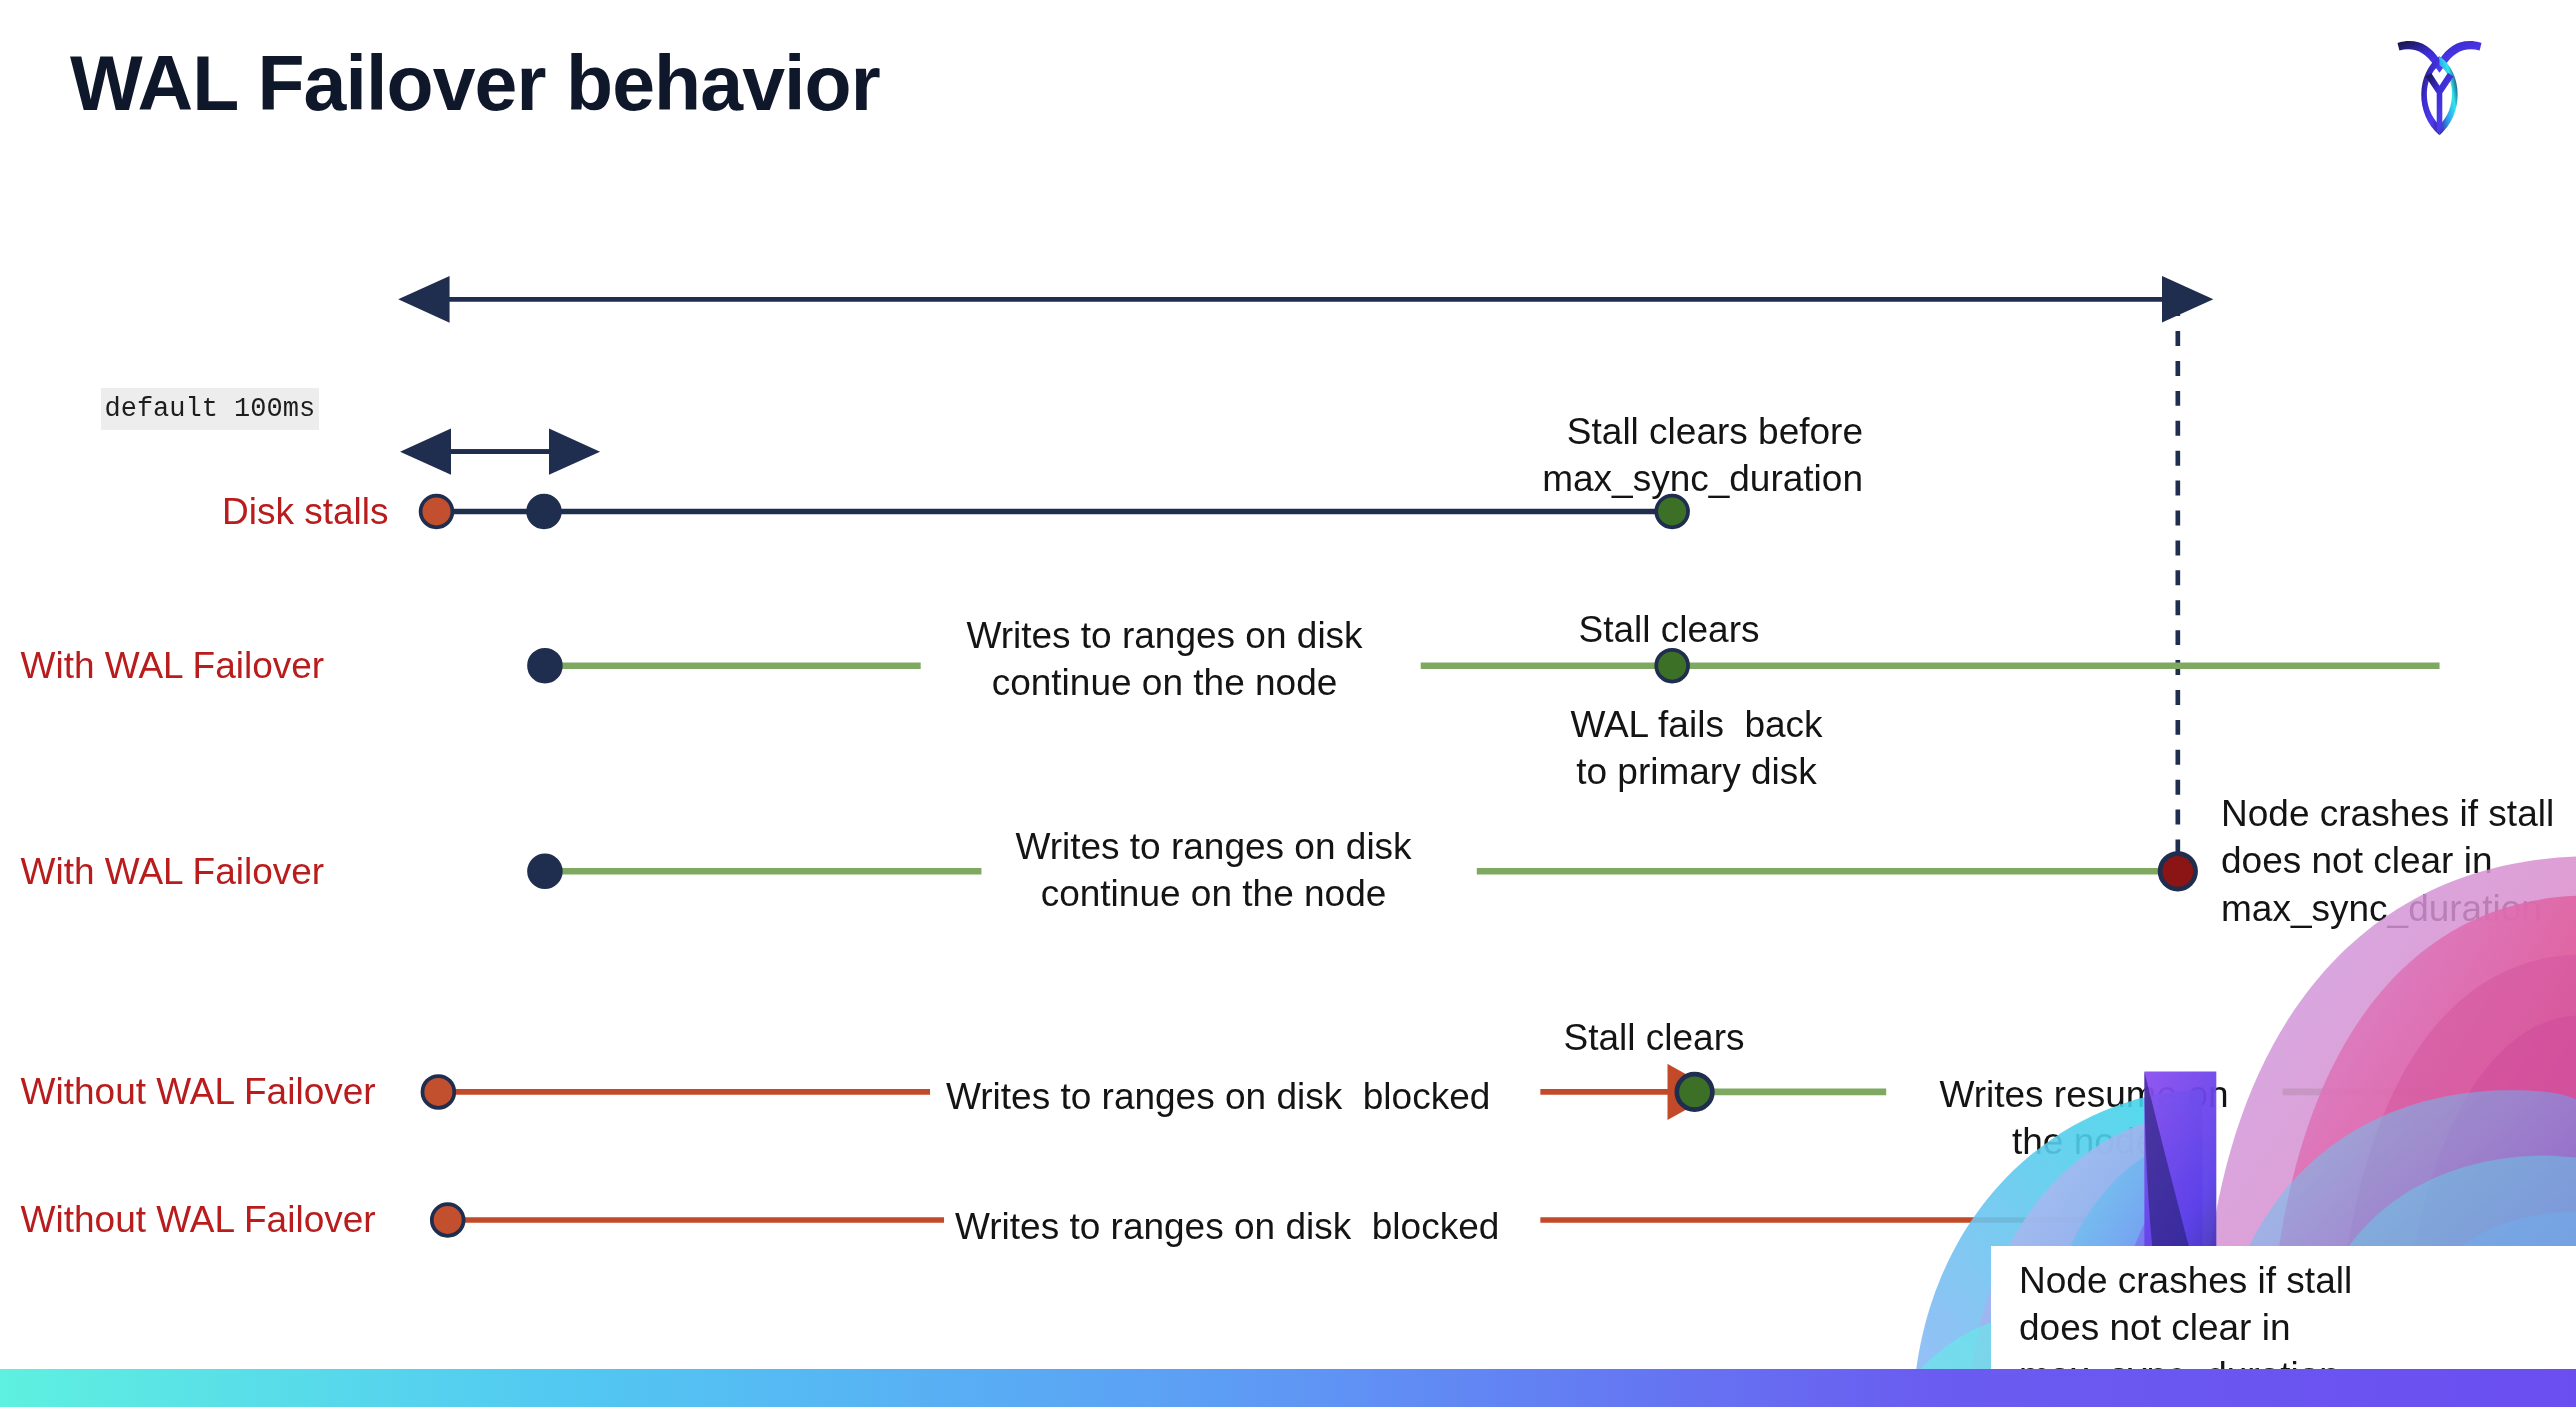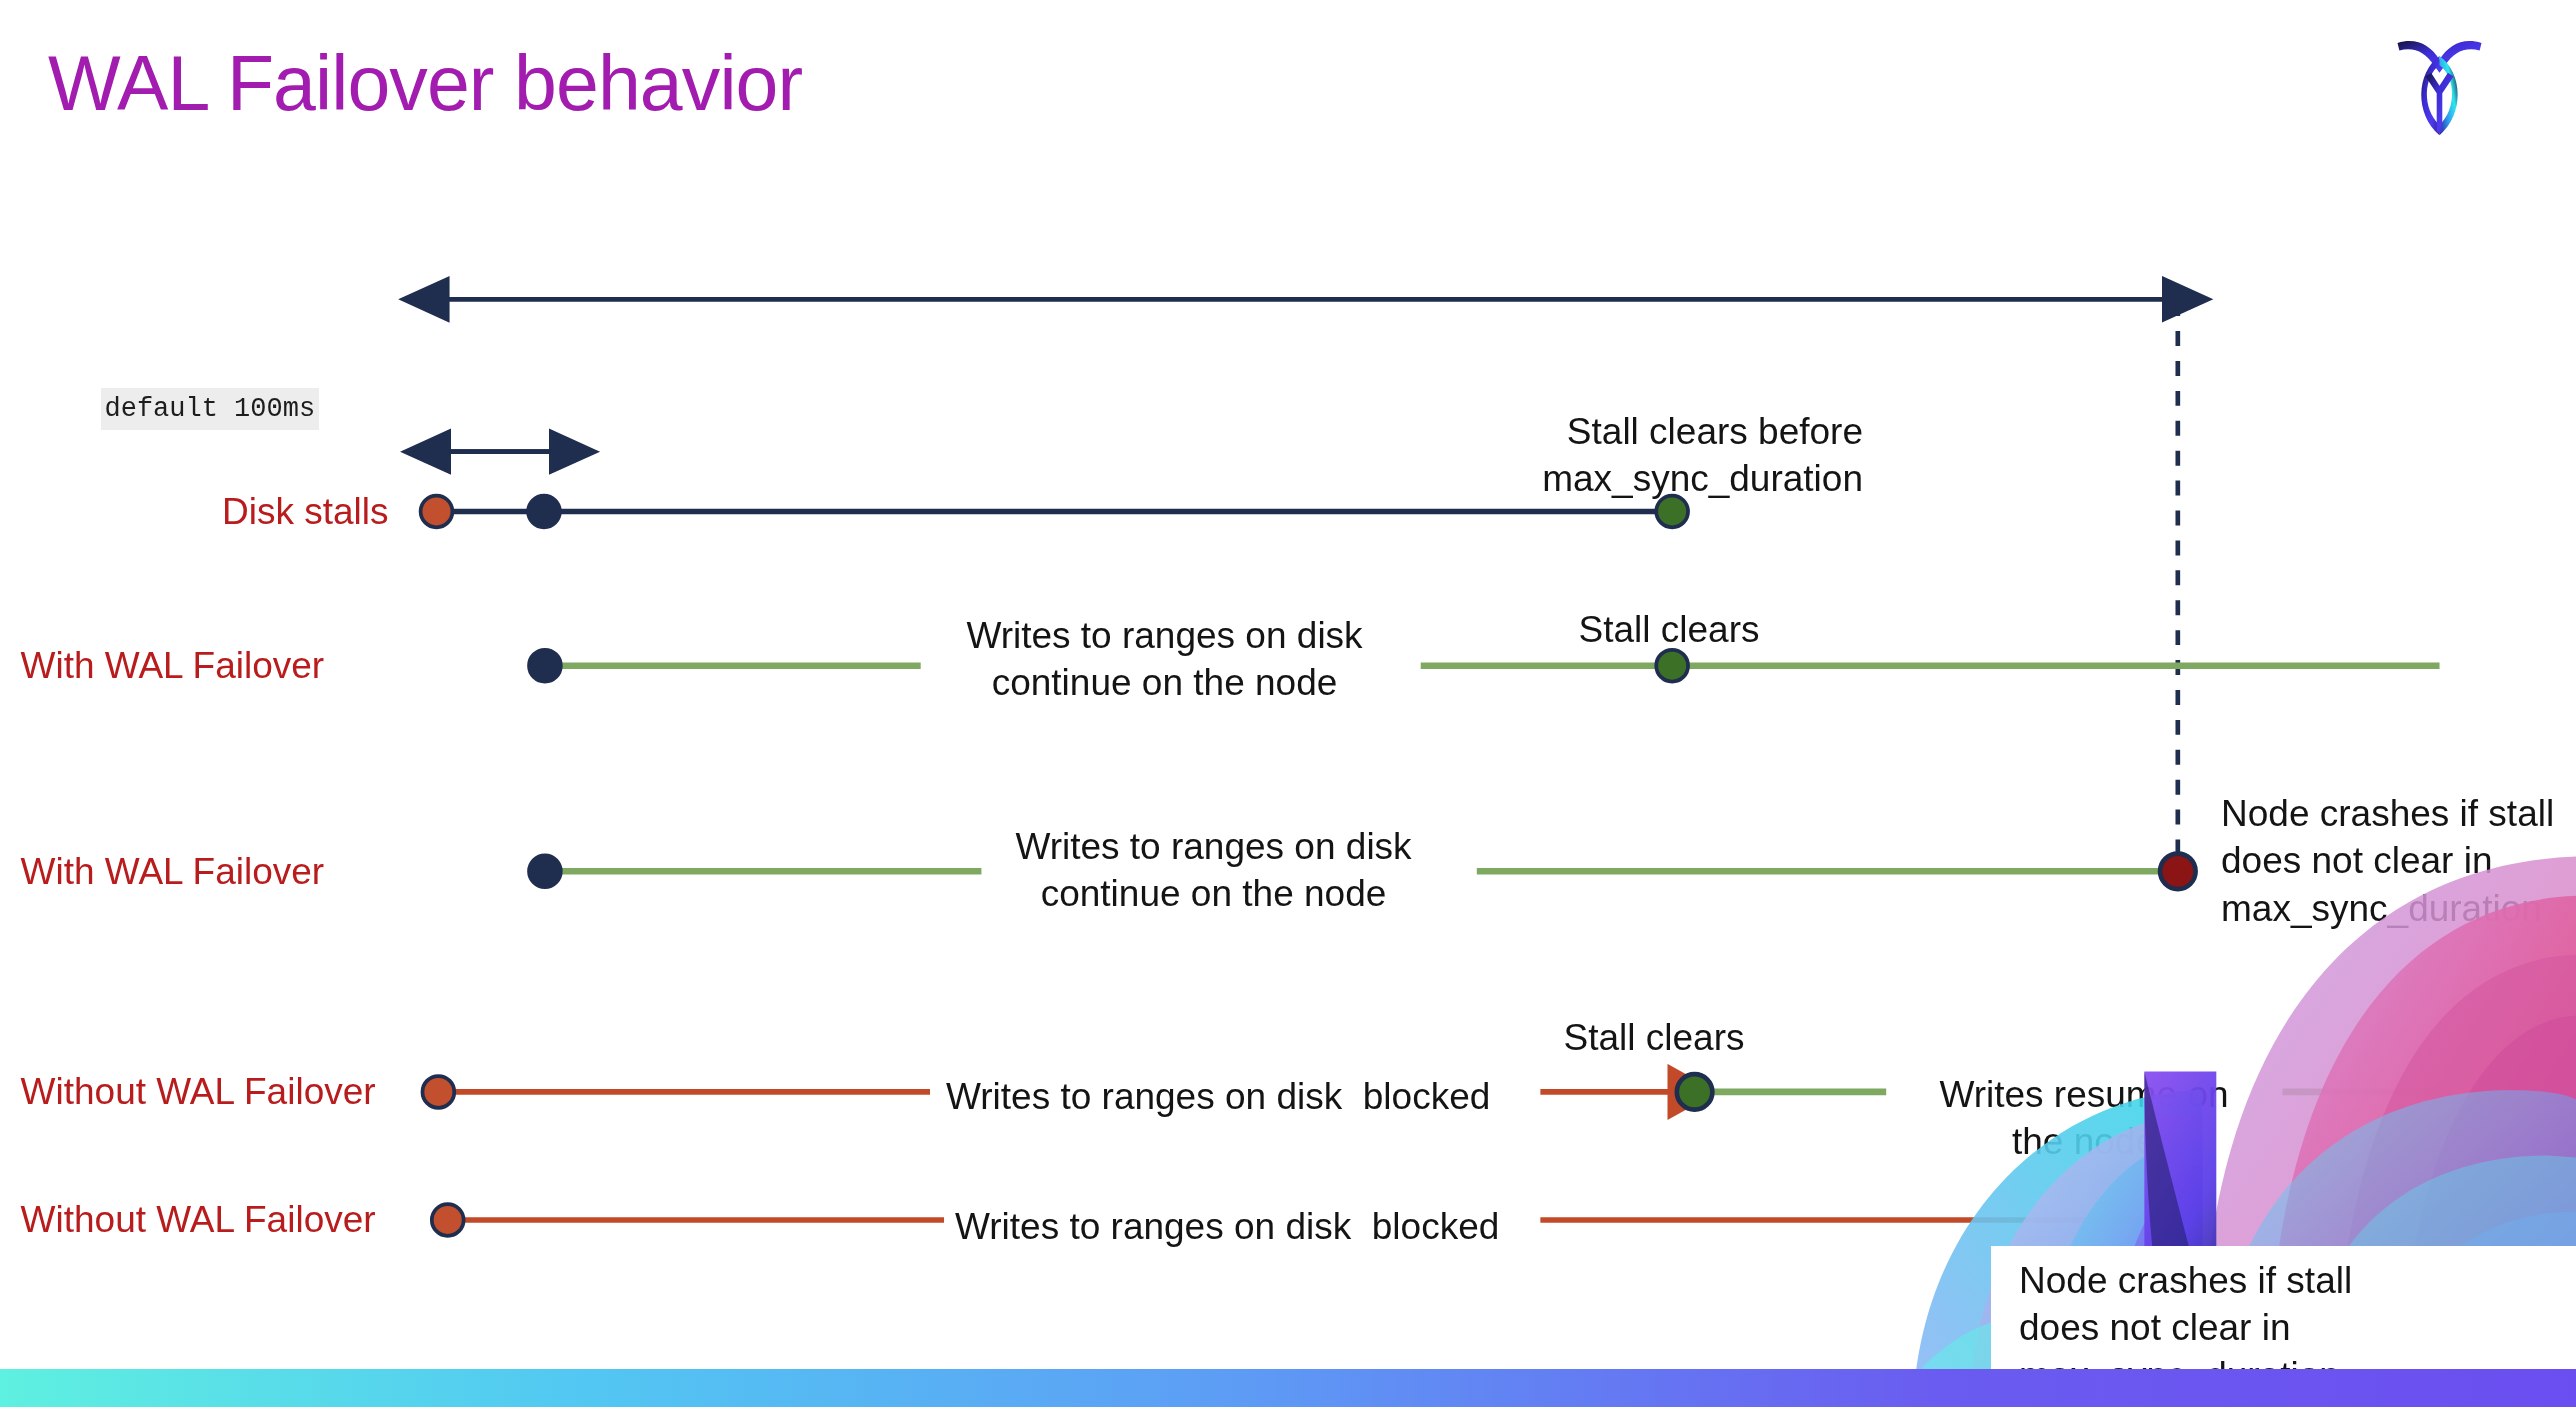--- a/index.html
+++ b/index.html
@@ -7,22 +7,22 @@
     width:2576px;height:1408px;
     background:#ffffff;
     font-family:"Liberation Sans",sans-serif;
     overflow:hidden;
     position:relative;
   }
   #slide{position:absolute;inset:0;overflow:hidden;background:#fff;}
 
   
   .title{
-    position:absolute;left:48px;top:45px;
-    font-size:77px;font-weight:normal;color:#a21caf;
+    position:absolute;left:70px;top:45px;
+    font-size:77px;font-weight:bold;color:#0f172a;
     letter-spacing:-0.9px;line-height:1;
     font-family:"Liberation Sans",sans-serif;
   }
 
   
   .logo{position:absolute;left:2388px;top:28px;width:103px;height:112px;}
 
   
   .code{
     position:absolute;
@@ -170,20 +170,22 @@
 
   <div class="note c" style="left:1527px;top:408px;width:336px;text-align:right;">Stall clears before
 max_sync_duration</div>
 
   <div class="note c" style="left:940px;top:612px;width:449px;">Writes to ranges on disk
 continue on the node</div>
 
   <div class="note c" style="left:1552px;top:606px;width:234px;">Stall clears</div>
 
 
+  <div class="note c" style="left:1533px;top:701px;width:327px;">WAL fails  back
+to primary disk</div>
 
   <div class="note c" style="left:989px;top:823px;width:449px;">Writes to ranges on disk
 continue on the node</div>
 
   <div class="note" style="left:2221px;top:790px;width:355px;">Node crashes if stall
 does not clear in
 max_sync_duration</div>
 
   <div class="note" style="left:946px;top:1073px;">Writes to ranges on disk  blocked</div>
 

